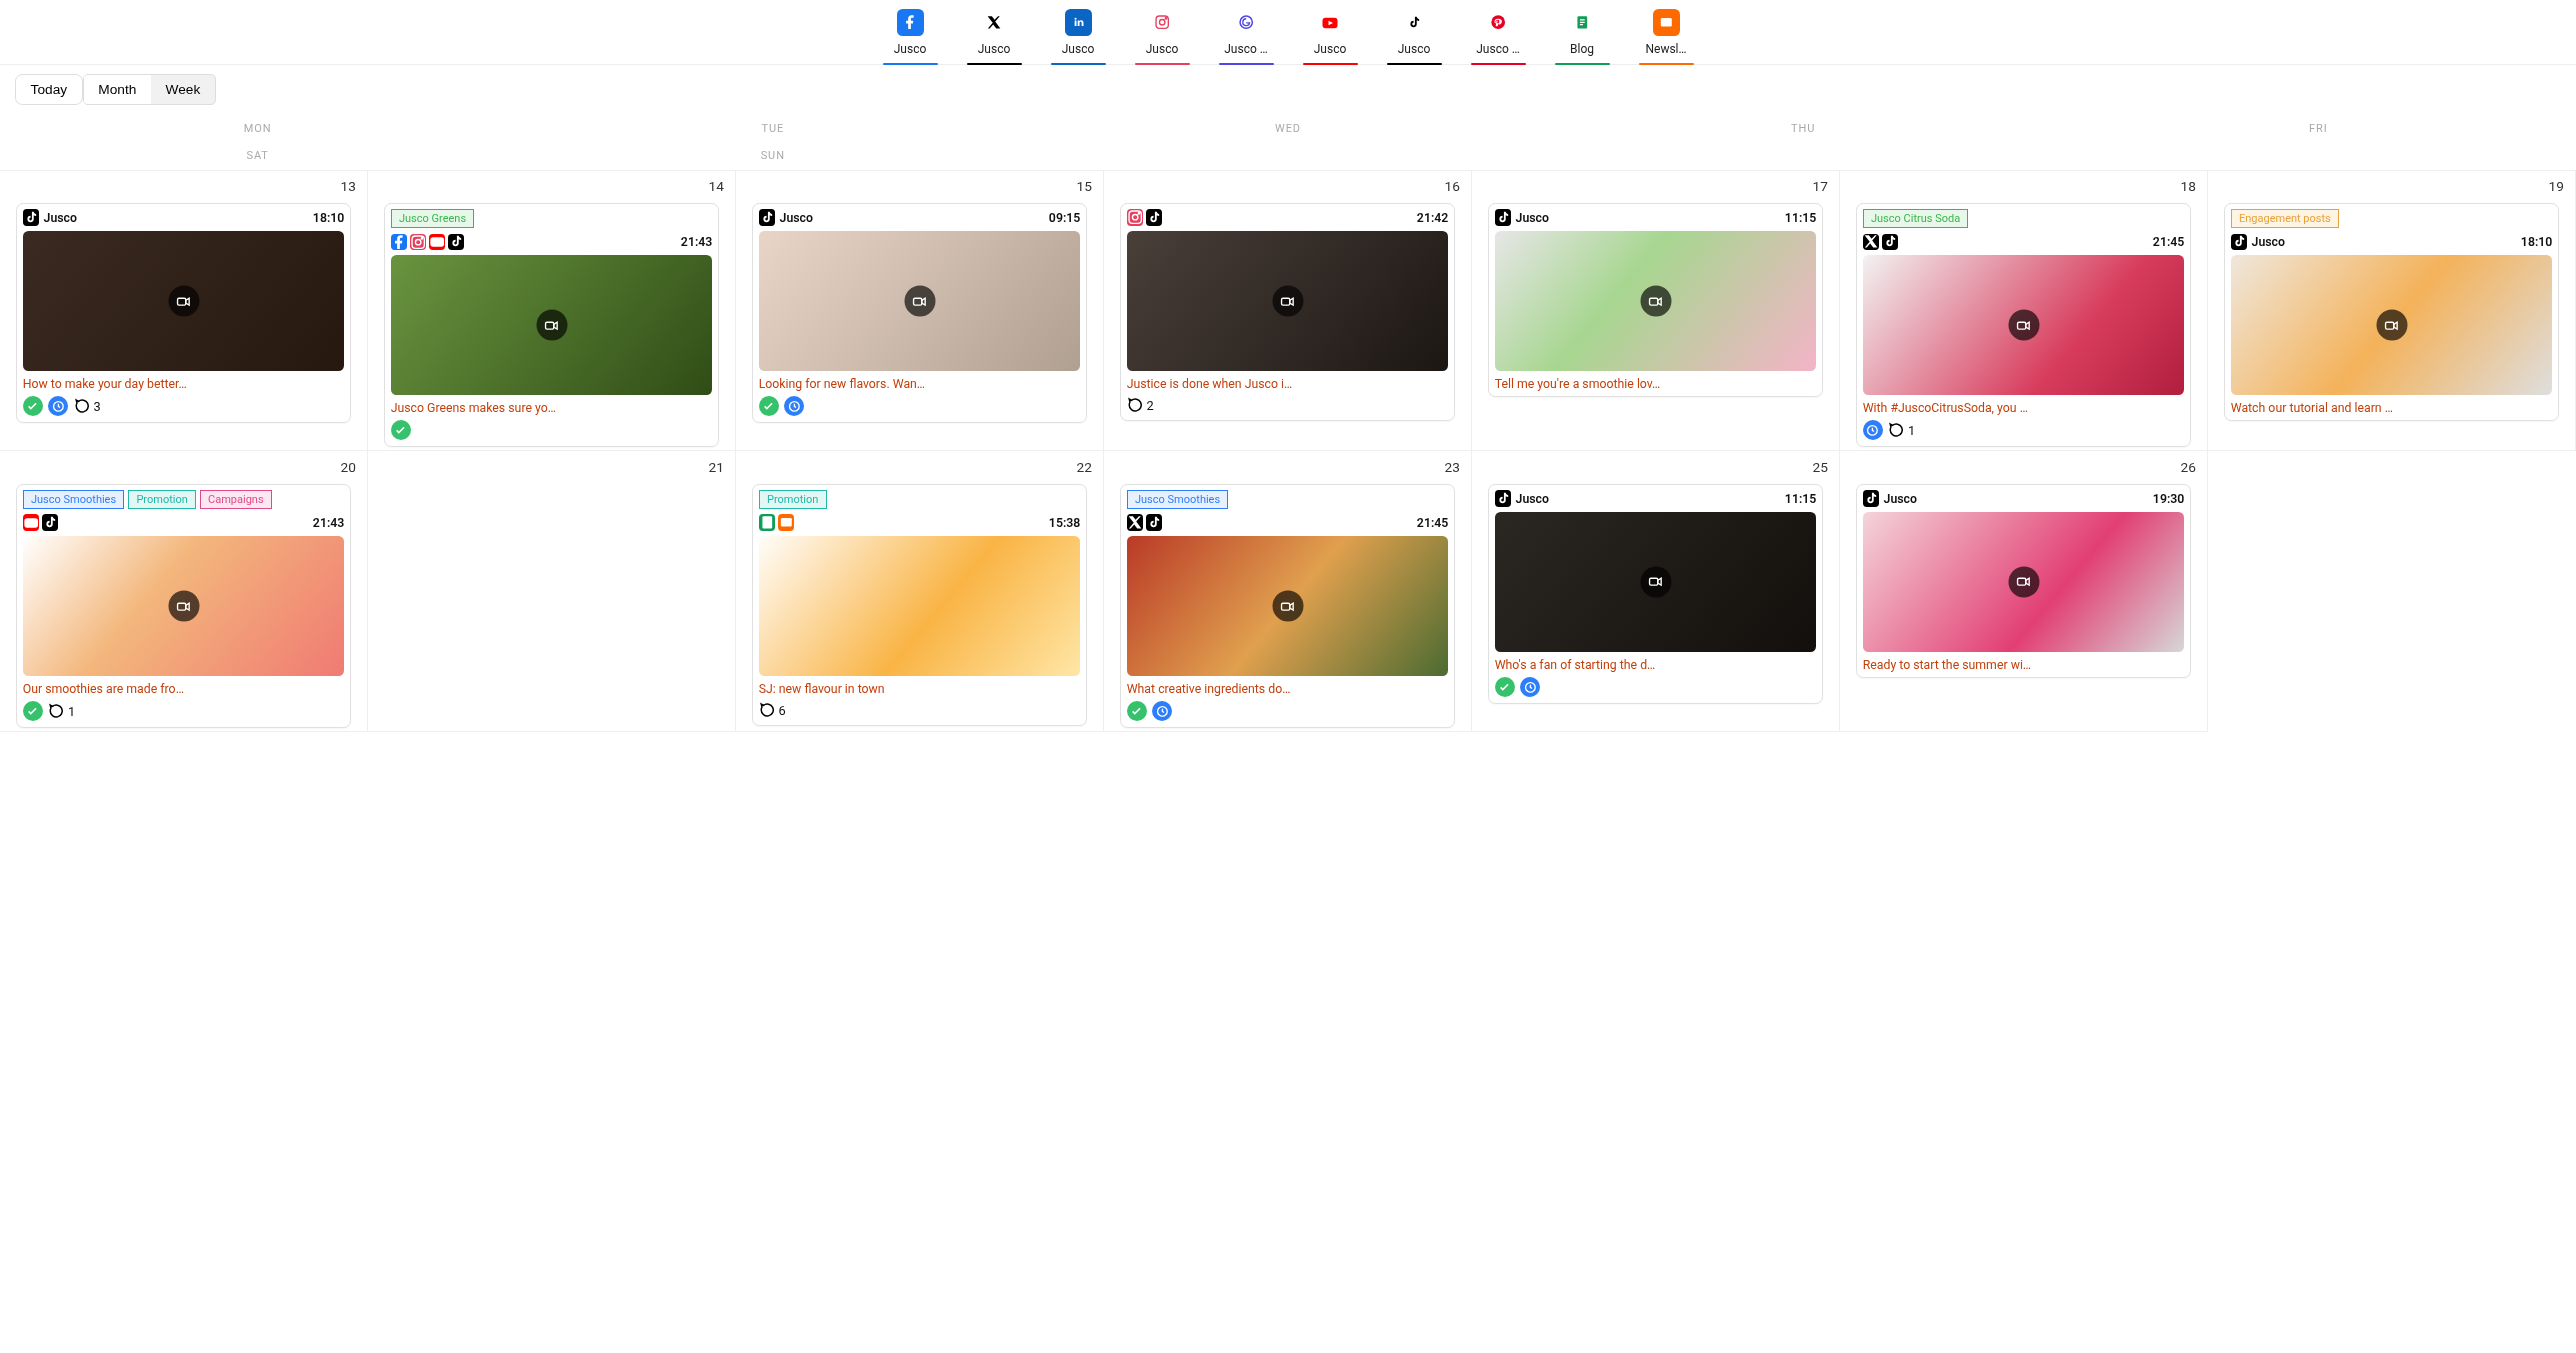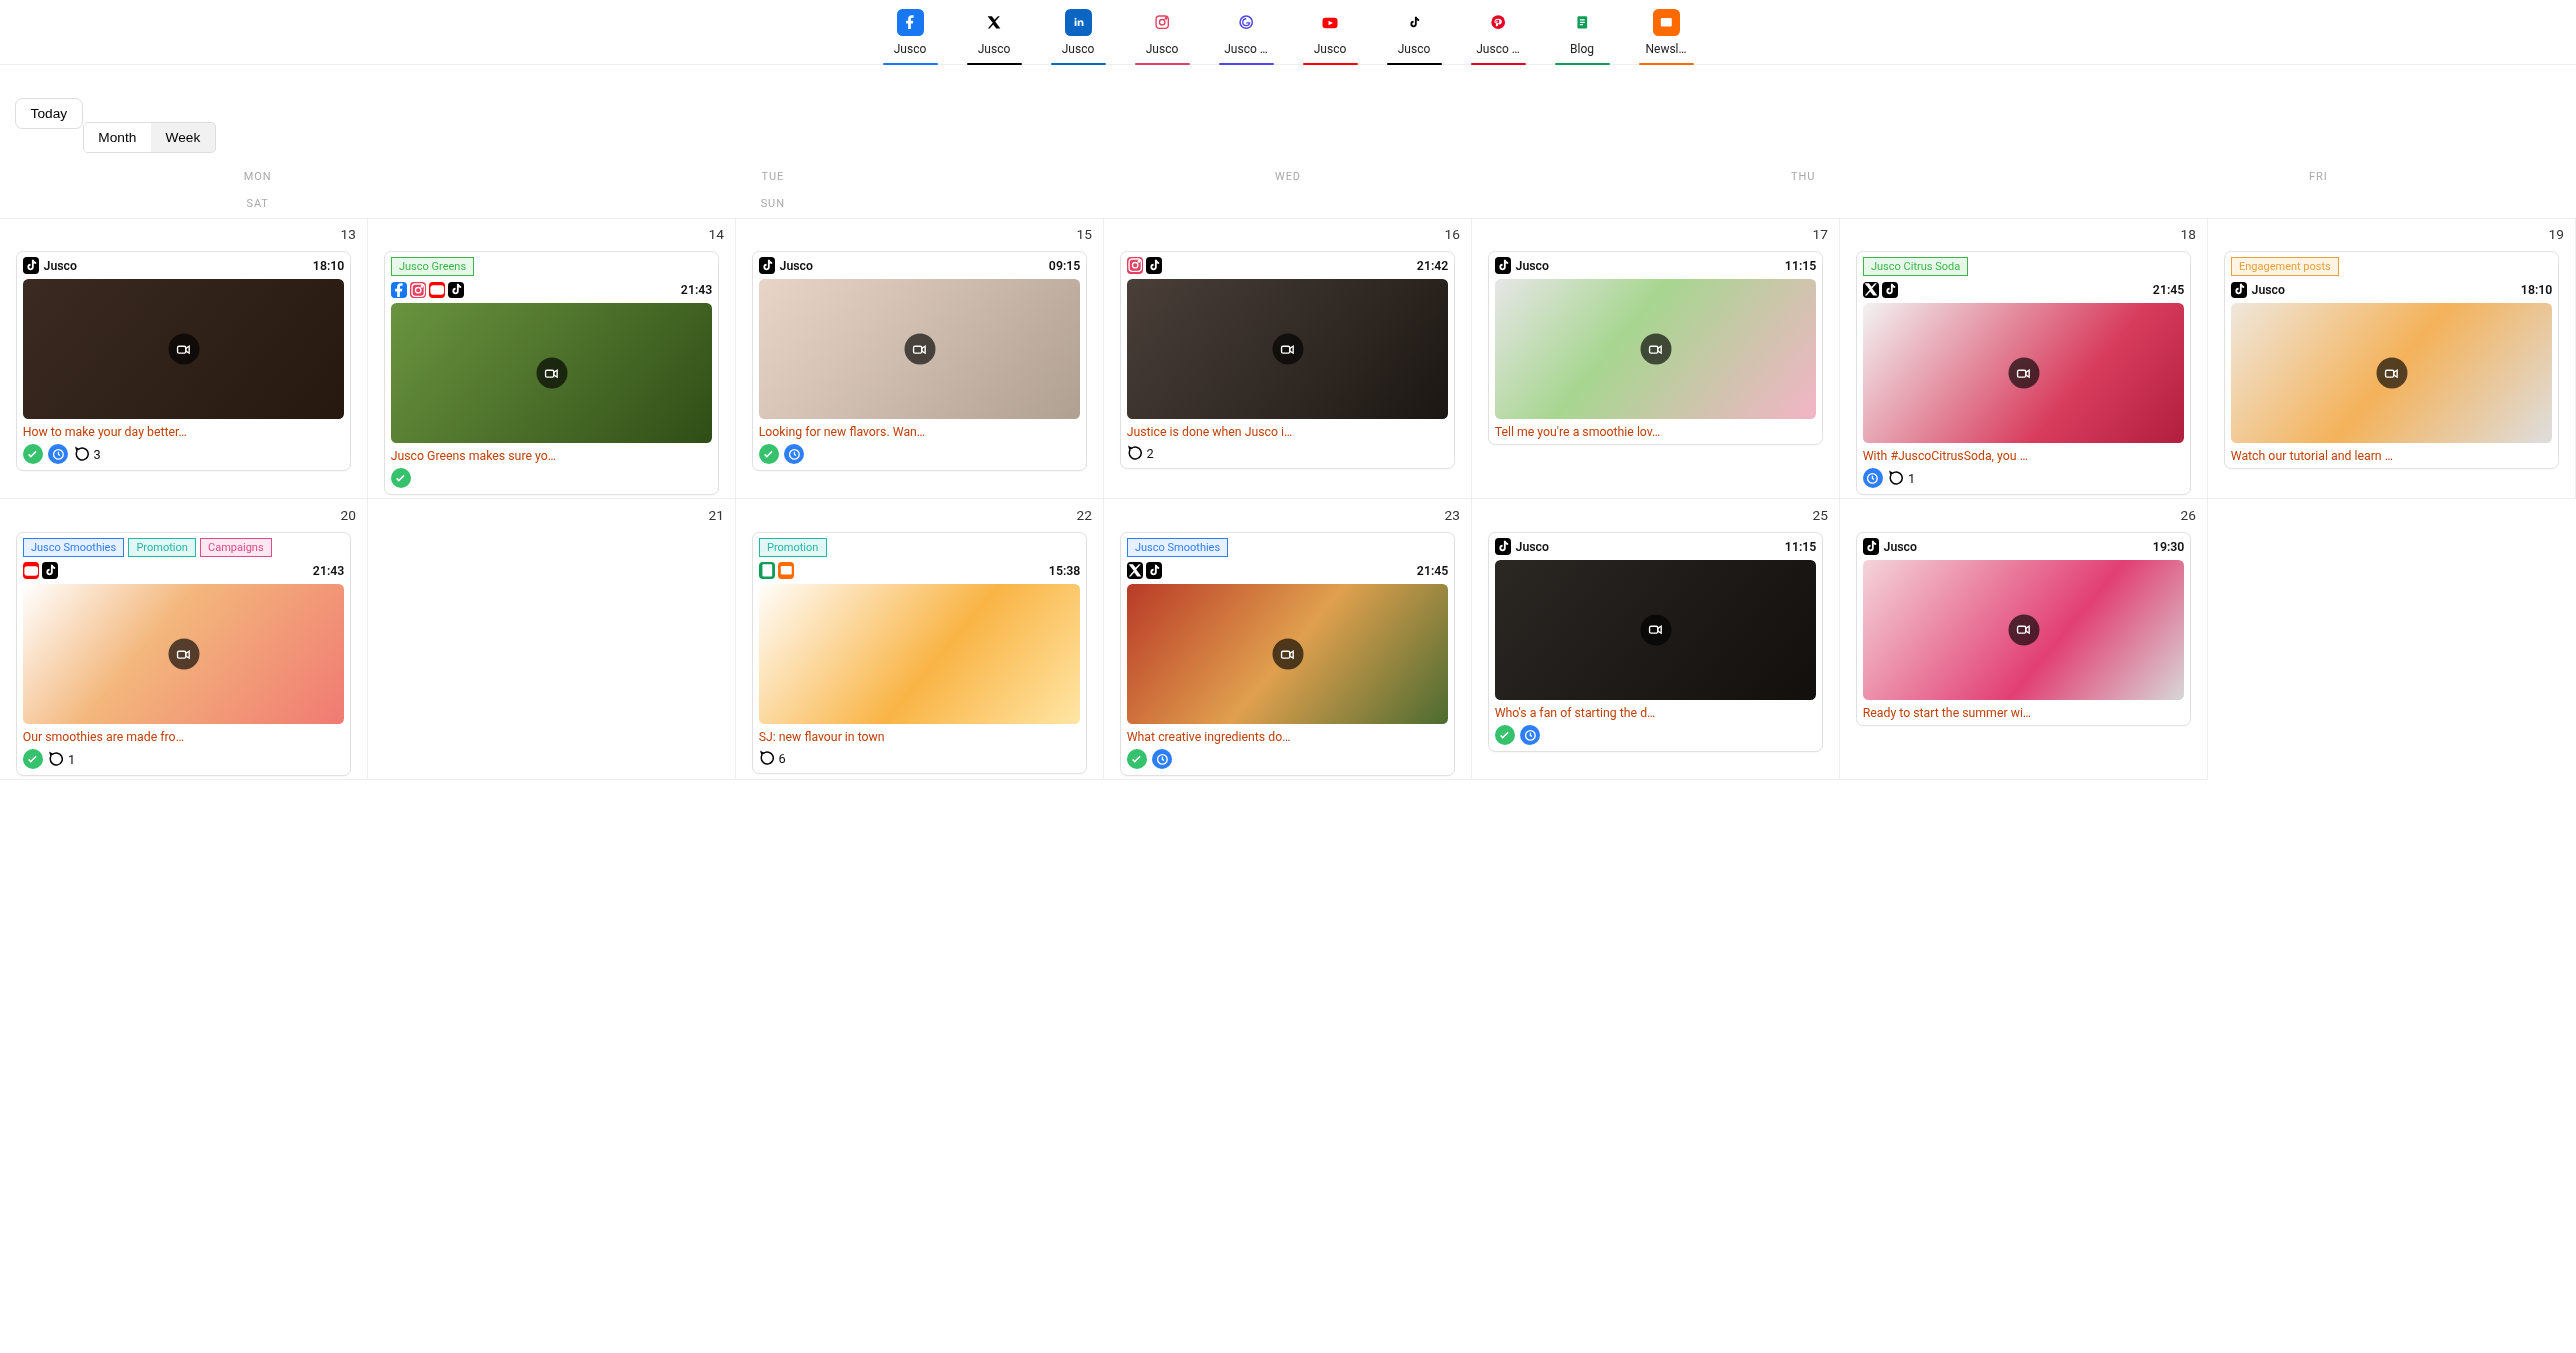--- a/index.html
+++ b/index.html
@@ -9,21 +9,21 @@
 .channel { display: flex; flex-direction: column; align-items: center; gap: 5.5px; cursor: pointer; padding-bottom: 7.3px; position: relative; width: 55px; }
 .channel .icon-box { width: 27px; height: 27px; border-radius: 5.5px; display: flex; align-items: center; justify-content: center; color: #fff; }
 .channel .label { font-size: 12px; color: #222; white-space: nowrap; overflow: hidden; text-overflow: ellipsis; max-width: 55px; }
 .channel .underline { position: absolute; bottom: -2.7px; height: 2.7px; width: 100%; border-radius: 1.8px; }
 
 .toolbar { display: flex; align-items: center; padding: 9px 15px; border-top: 0.9px solid #eee; }
 .btn-today { border: 0.9px solid #ddd; background: #fff; border-radius: 7.3px; padding: 7.3px 14.6px; font-size: 13.7px; cursor: pointer; }
 .nav-center { flex: 1; display: flex; align-items: center; justify-content: center; gap: 16.4px; font-size: 15.5px; }
 .nav-arrow { cursor: pointer; color: #333; font-size: 14.6px; }
 .month-label .year { color: #999; }
-.view-toggle { display: flex; border: 0.9px solid #ddd; border-radius: 5px; overflow: hidden; background: #f1f1f1; margin-top: 48px; }
+.view-toggle { display: flex; border: 0.9px solid #ddd; border-radius: 5px; overflow: hidden; background: #f1f1f1; }
 .view-toggle button { border: none; padding: 7.3px 14.6px; font-size: 13.7px; cursor: pointer; background: transparent; }
 .view-toggle button.active { background: #fff; }
 
 .weekday-row { display: grid; grid-template-columns: repeat(5, 1fr); border-bottom: 0.9px solid #eee; }
 .weekday { text-align: center; font-size: 11px; color: #aaa; letter-spacing: 0.9px; padding: 7.3px 0; }
 
 .calendar-grid { display: grid; grid-template-columns: repeat(7, 1fr); }
 .cell { border-right: 0.9px solid #eee; border-bottom: 0.9px solid #eee; min-height: 274px; position: relative; padding: 3.7px 5.5px; display: flex; flex-direction: column; }
 .cell:first-child { border-left: none; align-items: flex-end; }
 .day-num { text-align: right; font-size: 13.7px; color: #333; padding: 3.7px 5.5px 9px; }

